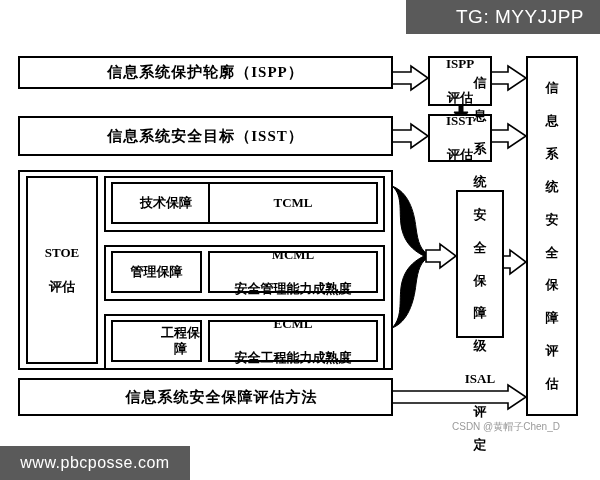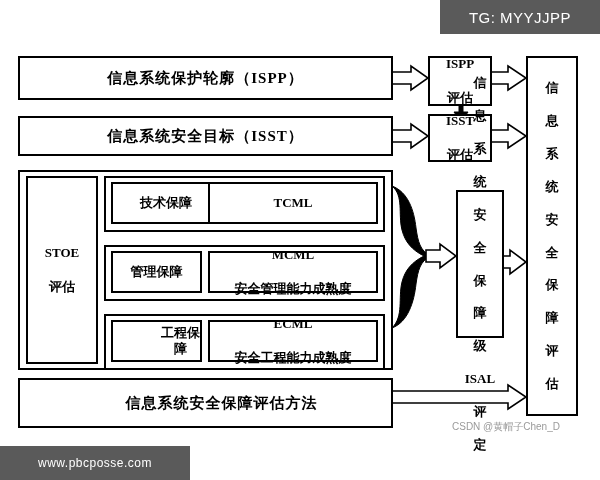--- a/index.html
+++ b/index.html
@@ -56,22 +56,22 @@
   .wm {
     position: absolute;
     background: #5a5a5a;
     color: #ffffff;
     font-family: "Liberation Sans", sans-serif;
     display: flex;
     align-items: center;
     justify-content: center;
     letter-spacing: 0.5px;
   }
-  #tg-badge { right: 0; top: 0; width: 160px; height: 34px; font-size: 15px; }
-  #site-badge { left: 0; bottom: 0; width: 190px; height: 34px; font-size: 12px; }
+  #tg-badge { right: 0; top: 0; width: 160px; height: 34px; font-size: 19px; padding-left: 34px; }
+  #site-badge { left: 0; bottom: 0; width: 190px; height: 34px; font-size: 16px; }
   #csdn {
     position: absolute;
     left: 452px;
     top: 420px;
     font-family: "Liberation Sans", sans-serif;
     font-size: 10px;
     color: #9a9a9a;
     white-space: nowrap;
   }
 
@@ -109,21 +109,21 @@
              C420 250 418 242 416 228
              C414 210 408 192 392 186 Z" fill="#000000" stroke="#000000" stroke-width="1"></path>
 
     <path d="M426 250 L440 250 L440 244 L456 256 L440 268 L440 262 L426 262 Z" fill="#ffffff" stroke="#000000" stroke-width="1.6"></path>
 
     <path d="M503 256 L510 256 L510 250 L526 262 L510 274 L510 268 L503 268 Z" fill="#ffffff" stroke="#000000" stroke-width="1.6"></path>
 
     <path d="M392 391 L508 391 L508 385 L526 397 L508 409 L508 403 L392 403 Z" fill="#ffffff" stroke="#000000" stroke-width="1.6"></path>
   </svg>
 
-  <div class="box t-wide" style="left:18px; top:56px; width:375px; height:44px;">
+  <div class="box t-wide" style="left:18px; top:56px; width:375px; height:33px;">
     <span>信息系统保护轮廓（ISPP）</span>
   </div>
 
   <div class="box vstack t-med" style="left:428px; top:56px; width:64px; height:50px;">
     <span>ISPP</span>
     <span>评估</span>
   </div>
 
   <div class="box t-wide" style="left:18px; top:116px; width:375px; height:40px;justify-content:center;">
     <span>信息系统安全目标（ISST）</span>
@@ -175,21 +175,21 @@
     <span>安</span>
     <span>全</span>
     <span>保</span>
     <span>障</span>
     <span>级</span>
     <span class="t-code">ISAL</span>
     <span>评</span>
     <span>定</span>
   </div>
 
-  <div class="box t-wide" style="left:18px; top:378px; width:375px; height:50px;padding-left:32px;">
+  <div class="box t-wide" style="left:18px; top:378px; width:375px; height:38px;padding-left:32px;">
     <span>信息系统安全保障评估方法</span>
   </div>
 
   <div class="box vstack t-vert" style="left:526px; top:56px; width:52px; height:360px;">
     <span>信</span>
     <span>息</span>
     <span>系</span>
     <span>统</span>
     <span>安</span>
     <span>全</span>

